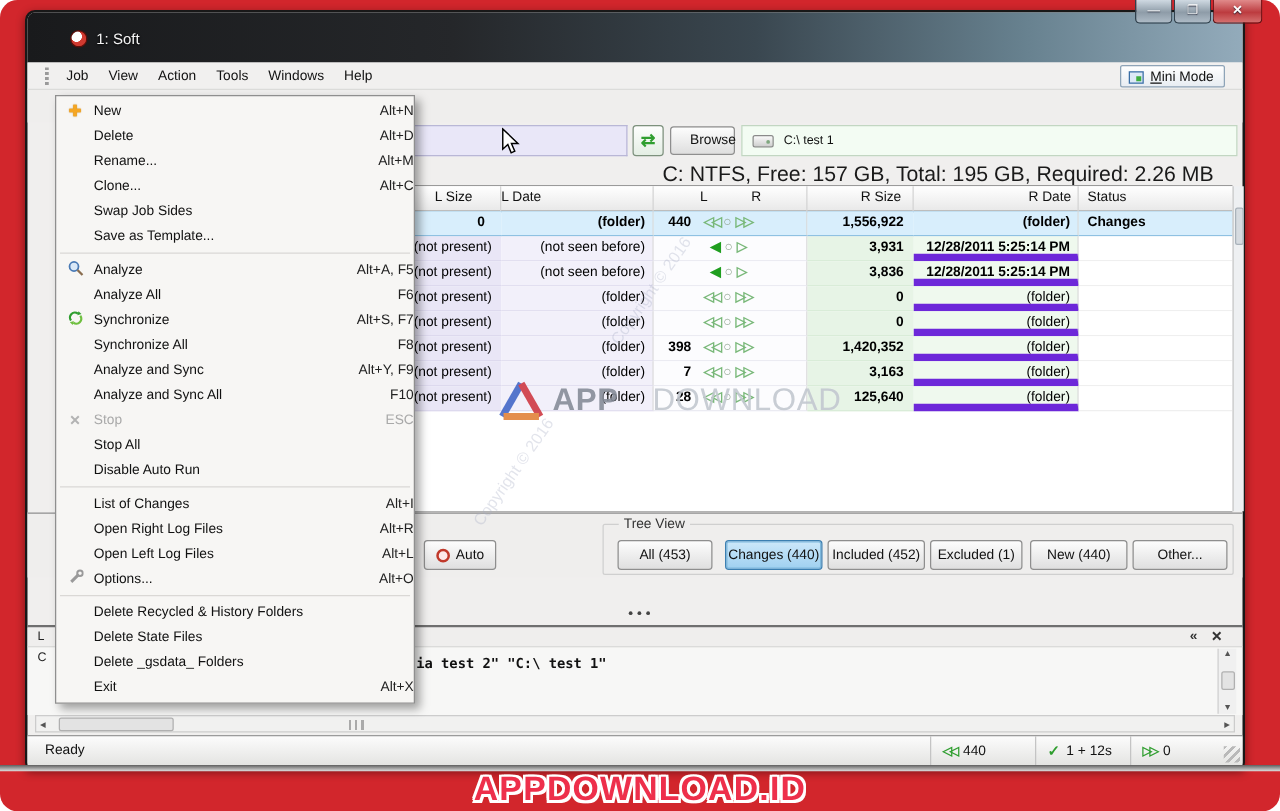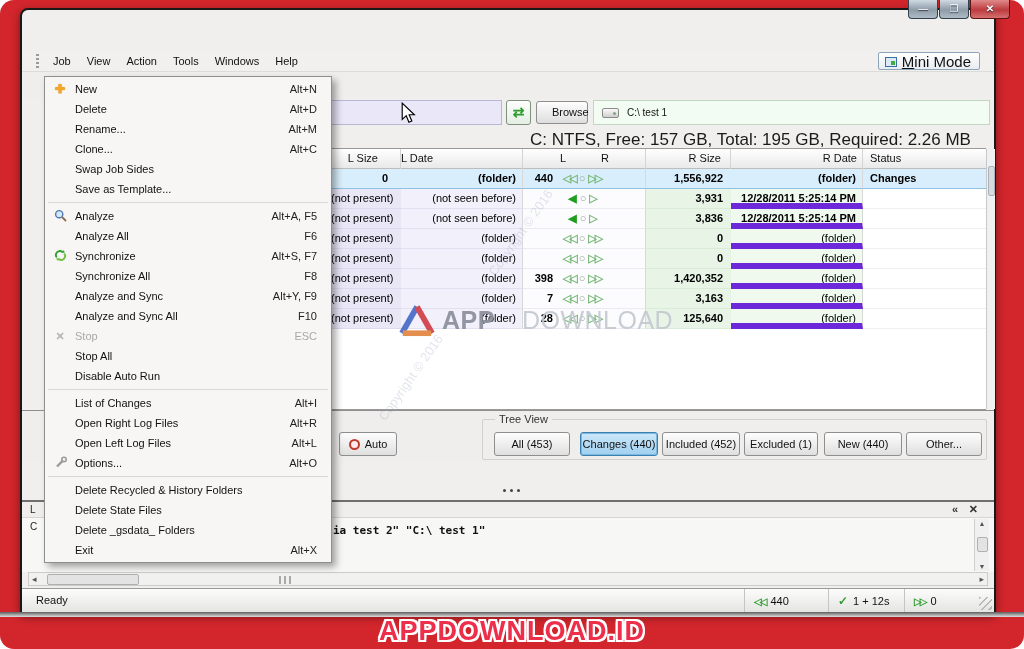--- a/index.html
+++ b/index.html
@@ -25,21 +25,21 @@
   .winbtn.close { width:40px; background:linear-gradient(#e08a8a 0%,#bc3b3f 55%,#d5706f 100%); border-color:#5e1214; font-weight:bold; }
 
   
   .menubar { position:absolute; left:22px; top:50px; width:972px; height:22px;
              background:#f1f0ef; border-bottom:1px solid #dcdcda; z-index:2; display:flex; align-items:center; }
   .grip-v { width:3px; height:14px; margin-left:14px; margin-right:6px;
             background:repeating-linear-gradient(#9a9a9a 0 2px, transparent 2px 4px); }
   .menubar .mitem { padding:3px 8px; font-size:11px; color:#111; }
   .minimode { position:absolute; right:14px; top:2px; height:18px; padding:1px 8px 0 6px;
               border:1px solid #8ea4b8; border-radius:2px; background:linear-gradient(#ffffff,#e8edf2);
-              font-size:15px; color:#111; display:flex; align-items:center; gap:5px; }
+              font-size:11px; color:#111; display:flex; align-items:center; gap:5px; }
   .minimode .lbl::first-letter { text-decoration:underline; }
   .mm-icon { width:12px; height:10px; border:1px solid #3a6ea5; background:#dce9f7; position:relative; display:inline-block; }
   .mm-icon::after { content:""; position:absolute; right:1px; bottom:1px; width:4px; height:4px; background:#3fae3f; }
 
   .toolstrip { position:absolute; left:22px; top:72px; width:972px; height:26px; background:#efeeed; z-index:2; }
 
   
   .leftfield { position:absolute; left:330px; top:100px; width:172px; height:25px;
                background:#e9e7f8; border:1px solid #b9b7d6; border-left:none; z-index:2; }
   .swapbtn { position:absolute; left:506px; top:100px; width:25px; height:25px; border:1px solid #7d917d;
@@ -127,41 +127,47 @@
   .scheck { color:#2f9e2f; font-weight:bold; font-size:12px; letter-spacing:0; }
   .rgrip { position:absolute; right:2px; bottom:2px; width:13px; height:13px;
            background:repeating-linear-gradient(135deg,#b9b9b9 0 2px, transparent 2px 5px); }
 
   
   .menupop { position:absolute; left:44px; top:76px; width:288px; background:#f7f6f4; border:1px solid #8f8f8f;
              box-shadow:4px 4px 7px rgba(0,0,0,.35); z-index:10; padding:2px 0; }
   .menuitem { height:20px; display:flex; align-items:center; font-size:11px; color:#111; }
   .menuitem .ig { width:30px; text-align:center; flex:0 0 30px; }
   .menuitem .ml { flex:1; }
-  .menuitem .ms { padding-right:14px; color:#222; }
+  .menuitem .ms { color:#222; }
   .menuitem.disabled .ml, .menuitem.disabled .ms { color:#a9a9a9; }
   .msep { height:1px; background:#dad8d5; margin:3px 3px; }
   .ic-plus { color:#f5a623; font-weight:bold; font-size:12px; text-shadow:0 0 1px #b97a14; }
   .ic-stop { color:#b3b3b3; font-weight:bold; font-size:11px; }
 
   
   .bottomedge { position:absolute; left:0; top:612px; width:1024px; height:5px; background:linear-gradient(#5f5f5f,#dedede); z-index:4; }
   .banner { position:absolute; left:0; top:616px; width:1024px; height:33px; z-index:5; text-align:center; }
   .banner span { font-size:27px; font-weight:800; letter-spacing:1px; color:#ee2f4b;
       text-shadow:-2px -2px 0 #fff,2px -2px 0 #fff,-2px 2px 0 #fff,2px 2px 0 #fff,0 -2px 0 #fff,0 2px 0 #fff,-2px 0 0 #fff,2px 0 0 #fff; }
 
   .cursor { position:absolute; left:399px; top:102px; z-index:11; }
 </style>
 </head>
 <body>
 
 <div class="screen">
 
   <div class="window"></div>
 
+  <div class="titlebar">
+    <div class="apptitle">
+      <span class="gs-icon"></span>
+      <span>1: Soft</span>
+    </div>
+  </div>
   <div class="winbtns">
     <div class="winbtn">—</div>
     <div class="winbtn">❐</div>
     <div class="winbtn close">✕</div>
   </div>
 
   <div class="menubar">
     <span class="grip-v"></span>
     <span id="menubar-items" style="display:flex;">
         <span class="mitem">Job</span>

